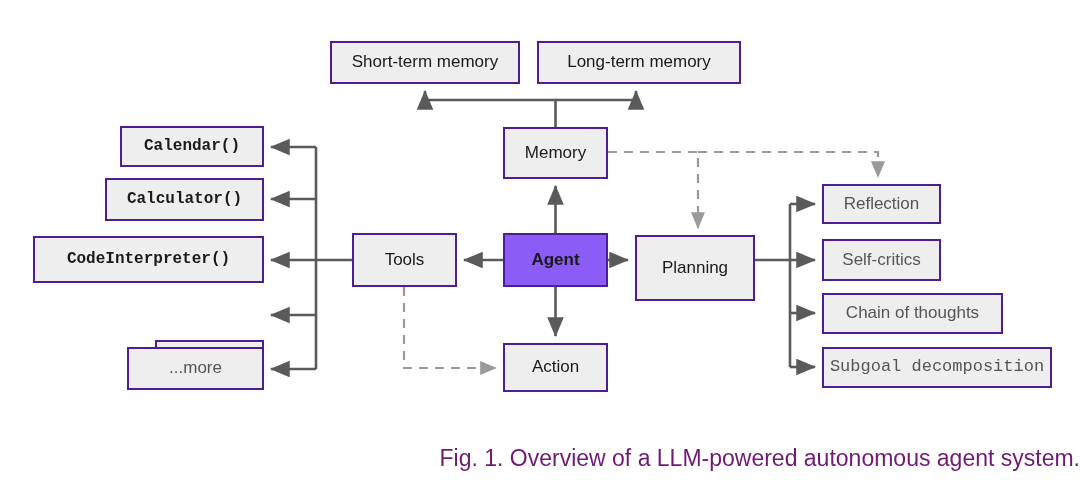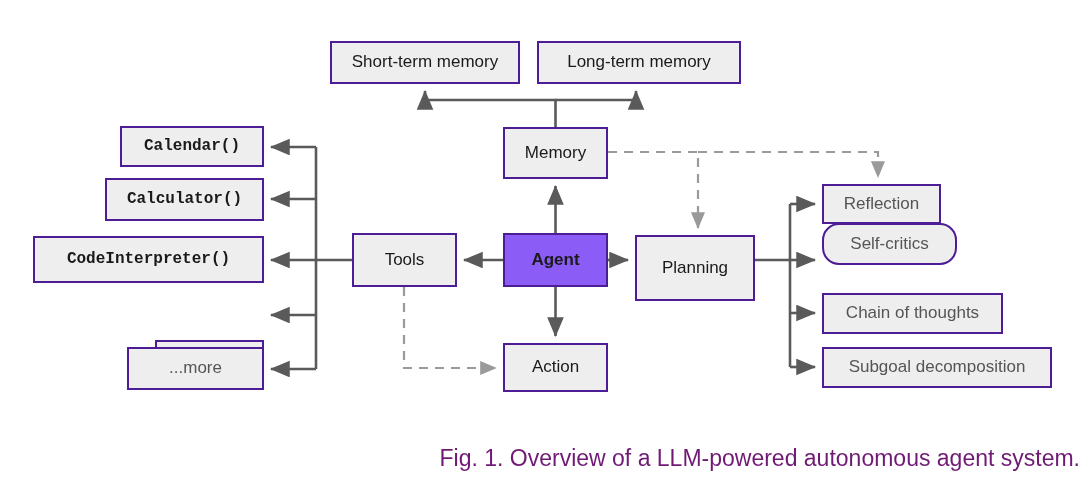--- a/index.html
+++ b/index.html
@@ -162,25 +162,25 @@
         <span>Search()</span>
       </div>
       <div class="node-box muted-text" style="position: absolute; left: 127px; top: 347px; width: 137px; height: 43px;">
         <span>...more</span>
       </div>
     </div>
   <div id="planning-list">
       <div class="node-box muted-text" style="position: absolute; left: 822px; top: 184px; width: 119px; height: 40px;">
         <span>Reflection</span>
       </div>
-      <div class="node-box muted-text" style="position: absolute; left: 822px; top: 223px; width: 135px; height: 42px; border-radius: 17px;">
+      <div class="node-box muted-text" style="position: absolute; left: 822px; top: 239px; width: 119px; height: 42px;">
         <span>Self-critics</span>
       </div>
       <div class="node-box muted-text" style="position: absolute; left: 822px; top: 293px; width: 181px; height: 41px;">
         <span>Chain of thoughts</span>
       </div>
-      <div class="node-box muted-text" style="position: absolute; left: 822px; top: 347px; width: 230px; height: 41px;">
+      <div class="node-box muted-text" style="position: absolute; left: 822px; top: 347px; width: 230px; height: 41px; font-family: Liberation Mono, monospace;">
         <span>Subgoal decomposition</span>
       </div>
     </div>
 
   <div id="caption">Fig. 1. Overview of a LLM-powered autonomous agent system.</div>
 </div>
 
 </body></html>

